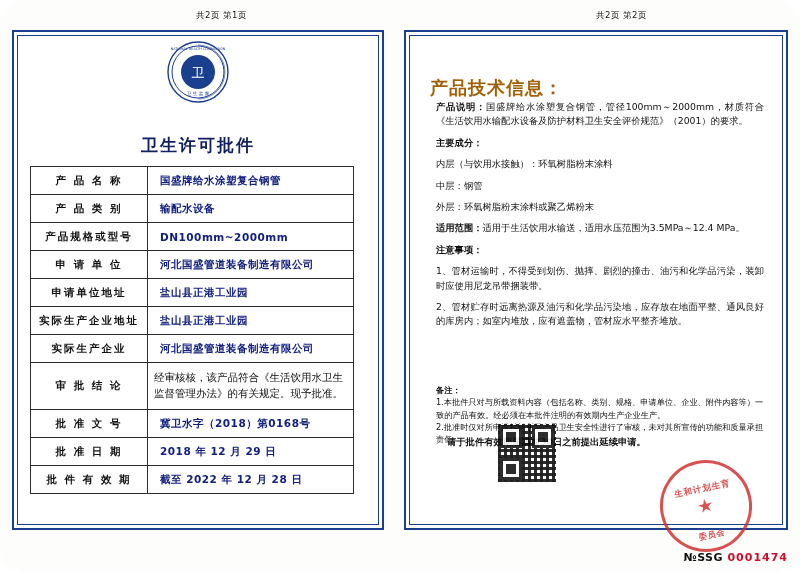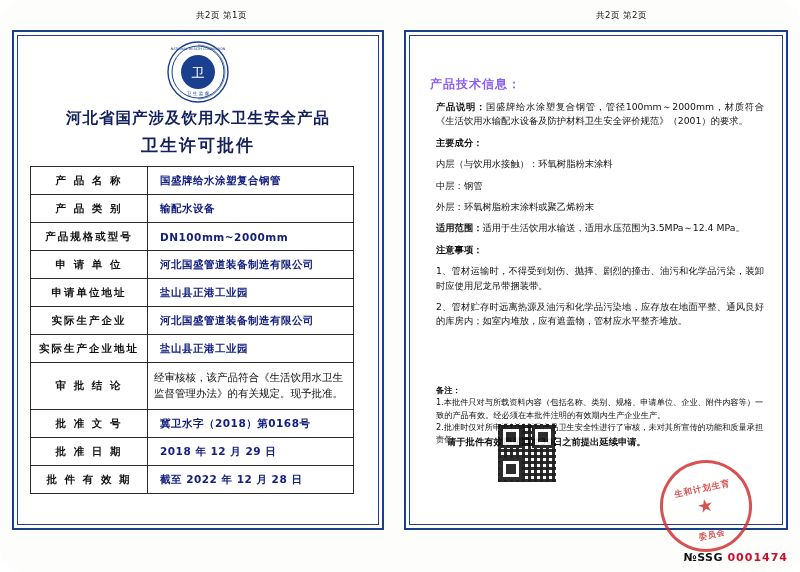--- a/index.html
+++ b/index.html
@@ -113,21 +113,21 @@
     right:12px;bottom:8px;
     font-size:11px;color:#111;
     font-weight:bold;
     letter-spacing:.5px;
   }
   .foot-right .red{color:#c8102e;font-weight:bold;letter-spacing:1px;}
 
   
   .r-title{
     position:absolute;top:44px;left:24px;
-    font-size:12px;font-weight:bold;color:#8b5cf6;
+    font-size:18px;font-weight:bold;color:#a16207;
     letter-spacing:1px;
   }
   .r-body{
     position:absolute;
     top:68px;left:30px;right:22px;
     font-size:9.3px;line-height:1.55;
     color:#111;
     text-align:justify;
   }
   .r-body p{margin:0 0 7px 0;}
@@ -253,21 +253,20 @@
         <circle cx="32" cy="32" r="26" fill="#fff" stroke="#1a3f8f" stroke-width="1"></circle>
         <circle cx="32" cy="32" r="17" fill="#1a3f8f"></circle>
         <path d="M24 22 h16 v20 h-16z" fill="#fff" opacity="0"></path>
         <text x="32" y="37" font-size="13" fill="#fff" text-anchor="middle" font-family="DejaVu Sans, sans-serif">卫</text>
         <path d="M32 5 A27 27 0 0 1 32 59" fill="none" stroke="#1a3f8f" stroke-width=".6"></path>
         <text x="32" y="55" font-size="4.6" fill="#1a3f8f" text-anchor="middle" font-family="DejaVu Sans, sans-serif">卫 生 监 督</text>
         <text x="32" y="10" font-size="3.4" fill="#1a3f8f" text-anchor="middle" font-family="DejaVu Sans, sans-serif">NATIONAL HEALTH COMMISSION</text>
       </svg>
     </div>
 
-    <div class="title-main">河北省国产涉及饮用水卫生安全产品</div>
     <div class="title-sub">卫生许可批件</div>
 
     <table class="info">
       <tbody>
         <tr>
           <td class="lbl">产 品 名 称</td>
           <td class="val">国盛牌给水涂塑复合钢管</td>
         </tr>
         <tr>
           <td class="lbl">产 品 类 别</td>
@@ -279,26 +278,26 @@
         </tr>
         <tr>
           <td class="lbl">申 请 单 位</td>
           <td class="val">河北国盛管道装备制造有限公司</td>
         </tr>
         <tr>
           <td class="lbl">申请单位地址</td>
           <td class="val">盐山县正港工业园</td>
         </tr>
         <tr>
+          <td class="lbl">实际生产企业地址</td>
+          <td class="val">盐山县正港工业园</td>
+        </tr>
+        <tr>
           <td class="lbl">实际生产企业</td>
           <td class="val">河北国盛管道装备制造有限公司</td>
-        </tr>
-        <tr>
-          <td class="lbl">实际生产企业地址</td>
-          <td class="val">盐山县正港工业园</td>
         </tr>
         <tr>
           <td class="lbl tall">审 批 结 论</td>
           <td class="concl tall">经审核核，该产品符合《生活饮用水卫生监督管理办法》的有关规定。现予批准。</td>
         </tr>
         <tr>
           <td class="lbl">批 准 文 号</td>
           <td class="val docno">
             <span>冀卫水字（</span><span class="num">2018</span><span>）第</span><span class="num">0168</span><span>号</span>
           </td>

